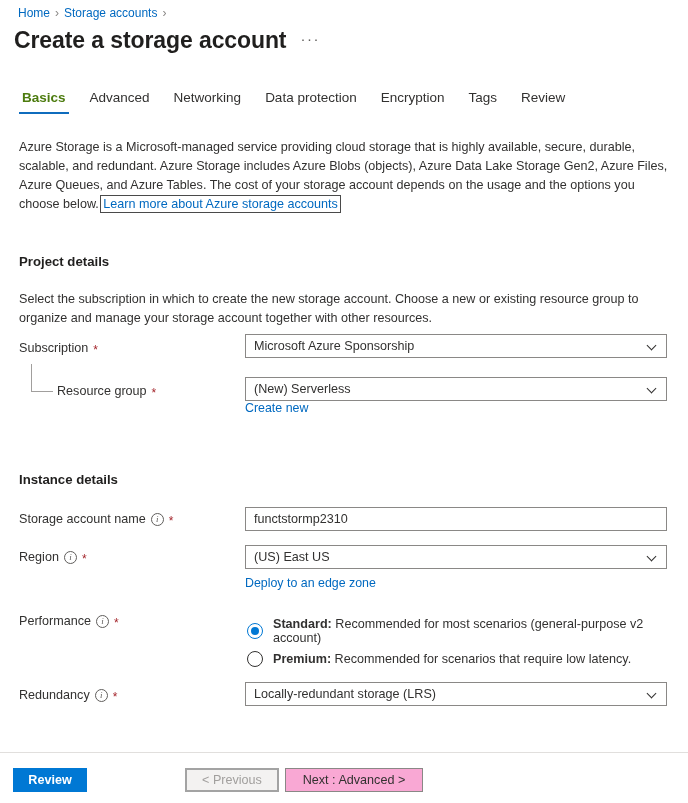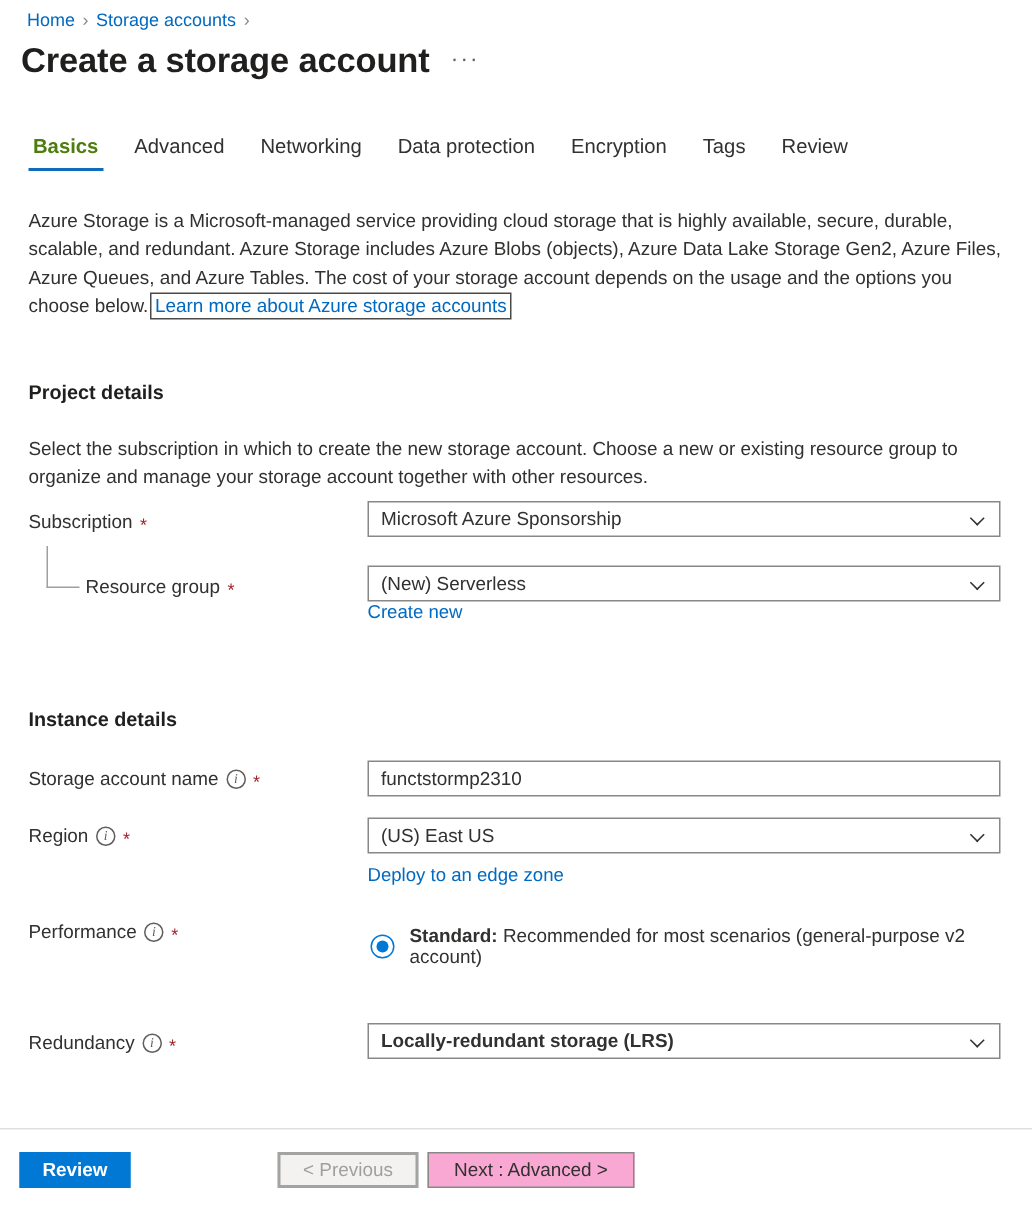--- a/index.html
+++ b/index.html
@@ -245,27 +245,31 @@
 
   <div class="field-label" style="left:19px; top:614px;">
     <span>Performance</span>
     <span class="info-icon">i</span>
     <span class="req">*</span>
   </div>
   <div class="radio-row" style="left:247px; top:617px;">
     <span class="radio checked"></span>
     <span class="radio-label"><b>Standard:</b><span> Recommended for most scenarios (general-purpose v2 account)</span></span>
   </div>
+  <div class="radio-row" style="left:247px; top:651px;">
+    <span class="radio"></span>
+    <span class="radio-label"><b>Premium:</b><span> Recommended for scenarios that require low latency.</span></span>
+  </div>
 
   <div class="field-label" style="left:19px; top:688px;">
     <span>Redundancy</span>
     <span class="info-icon">i</span>
     <span class="req">*</span>
   </div>
-  <div class="control dropdown" style="left:245px; top:682px; width:422px;font-weight:bold;">
+  <div class="control dropdown" style="left:245px; top:682px; width:422px;">
     <span>Locally-redundant storage (LRS)</span>
     <span class="chev"></span>
   </div>
 
   <div class="footer-sep"></div>
   <div class="btn btn-primary" style="left:13px; top:768px; width:74px;">Review</div>
   <div class="btn btn-disabled" style="left:185px; top:768px; width:94px;">&lt; Previous</div>
   <div class="btn btn-secondary" style="left:285px; top:768px; width:138px;">Next : Advanced &gt;</div>
 
 </div>

